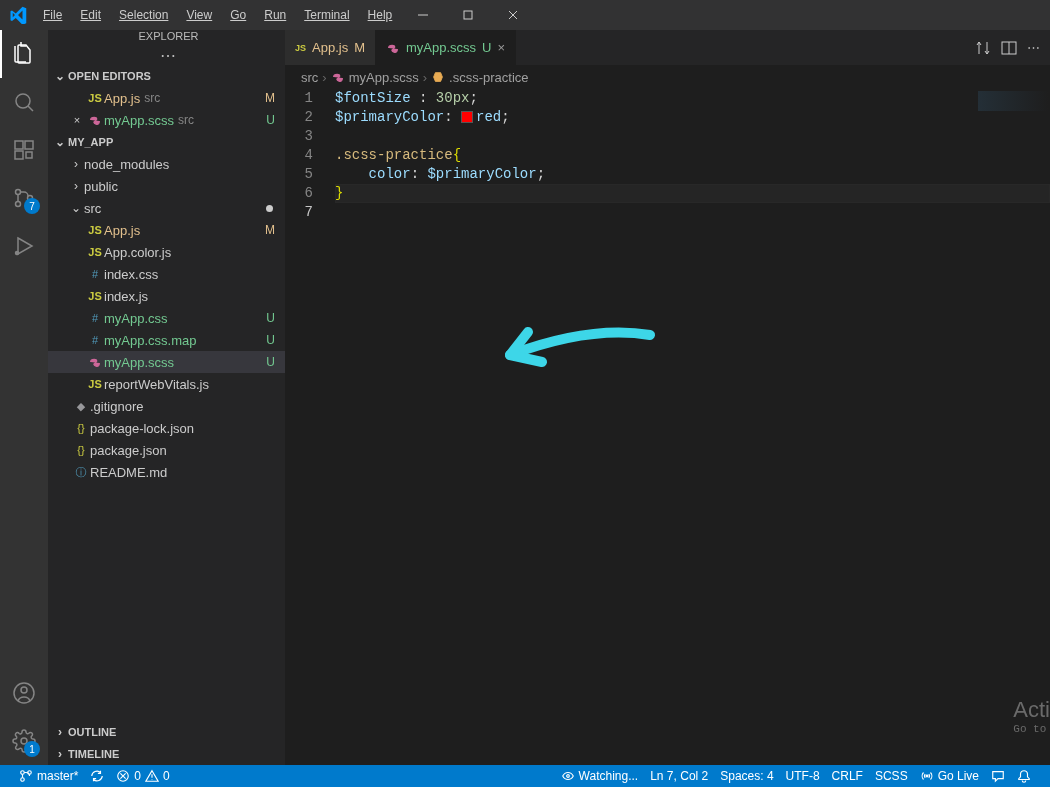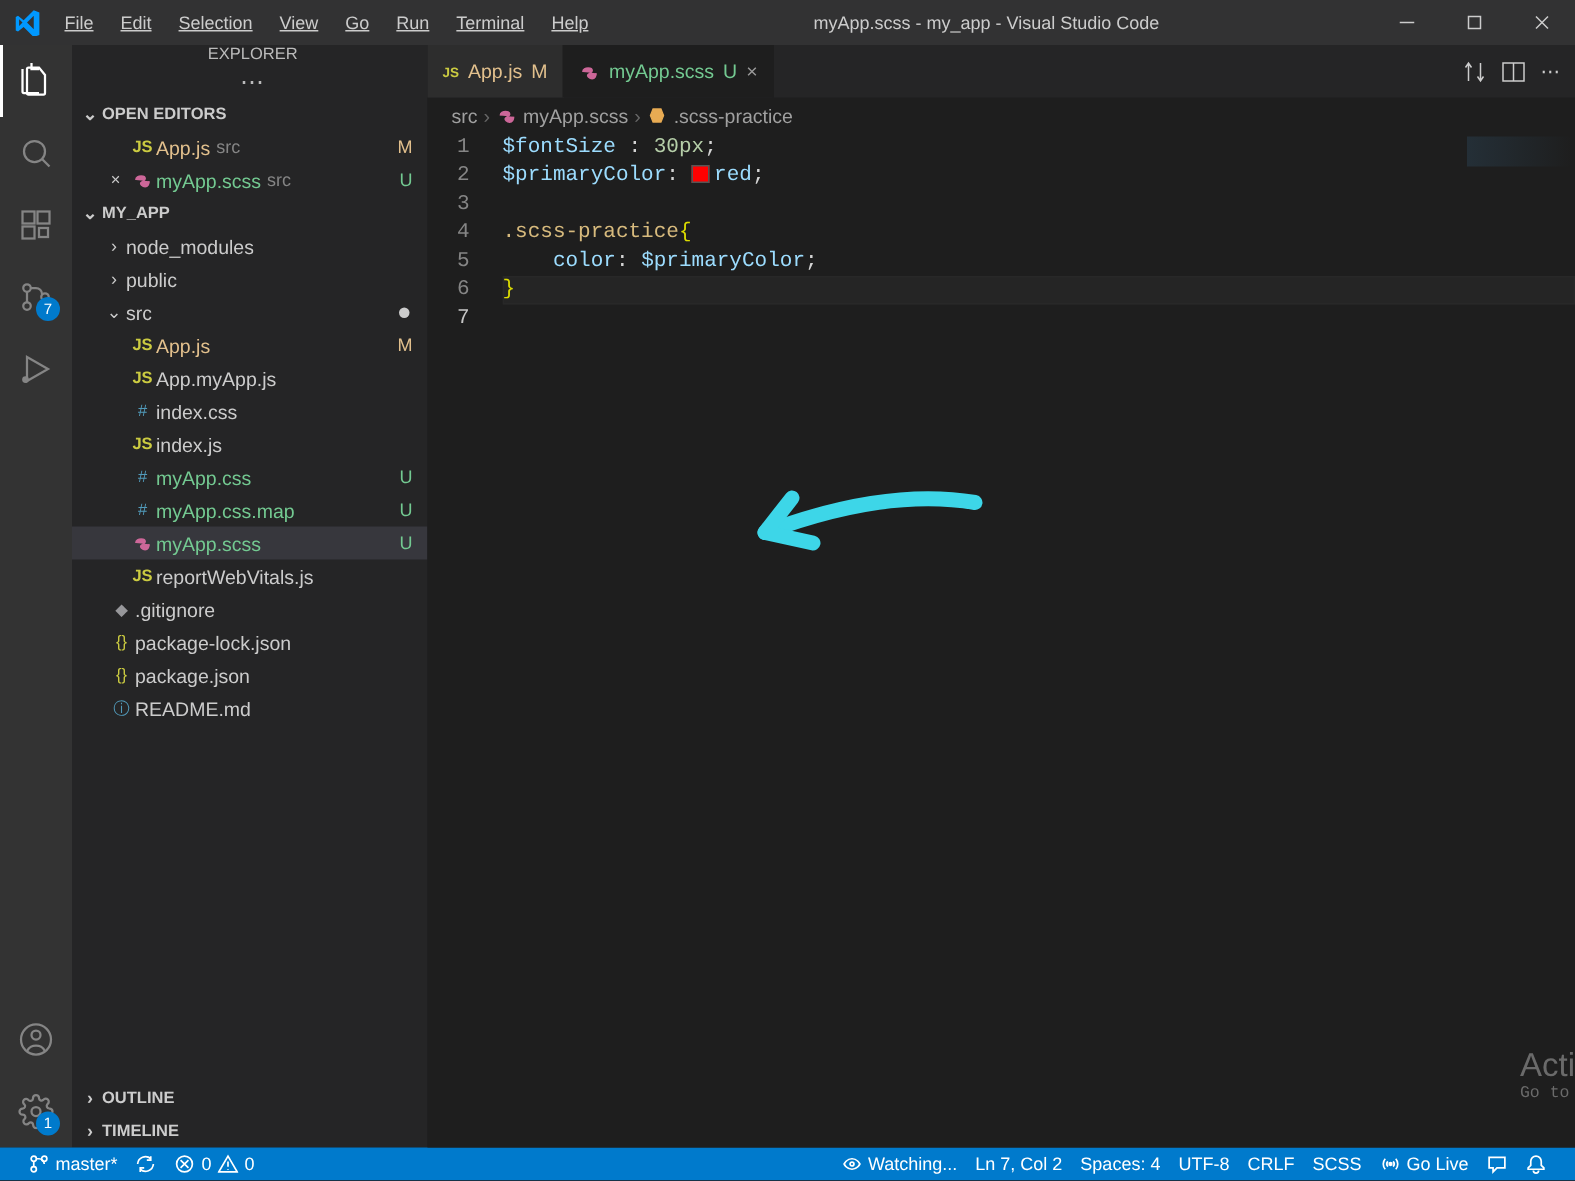--- a/index.html
+++ b/index.html
@@ -318,21 +318,20 @@
   <div class="menubar" id="menubar">
       <div class="menu-item">File</div>
       <div class="menu-item">Edit</div>
       <div class="menu-item">Selection</div>
       <div class="menu-item">View</div>
       <div class="menu-item">Go</div>
       <div class="menu-item">Run</div>
       <div class="menu-item">Terminal</div>
       <div class="menu-item">Help</div>
     </div>
-  <div class="titlebar-title">myApp.scss - my_app - Visual Studio Code</div>
   <div class="window-controls">
     <div class="win-btn">
       <svg width="10" height="10">
           <path stroke="#ccc" d="M0 5h10"></path>
         </svg>
     </div>
     <div class="win-btn">
       <svg width="10" height="10">
           <rect x="1" y="1" width="8" height="8" fill="none" stroke="#ccc"></rect>
         </svg>
@@ -453,21 +452,21 @@
         </div>
         <div class="tree-item" style="padding-left: 34px;">
           <span style="width: 4px;"></span>
           <span class="icon ic-js">JS</span>
           <span class="label u-amber">App.js</span>
           <span class="status st-m">M</span>
         </div>
         <div class="tree-item" style="padding-left: 34px;">
           <span style="width: 4px;"></span>
           <span class="icon ic-js">JS</span>
-          <span class="label ">App.myApp.js</span>
+          <span class="label ">App.color.js</span>
         </div>
         <div class="tree-item" style="padding-left: 34px;">
           <span style="width: 4px;"></span>
           <span class="icon ic-css">#</span>
           <span class="label ">index.css</span>
         </div>
         <div class="tree-item" style="padding-left: 34px;">
           <span style="width: 4px;"></span>
           <span class="icon ic-js">JS</span>
           <span class="label ">index.js</span>

